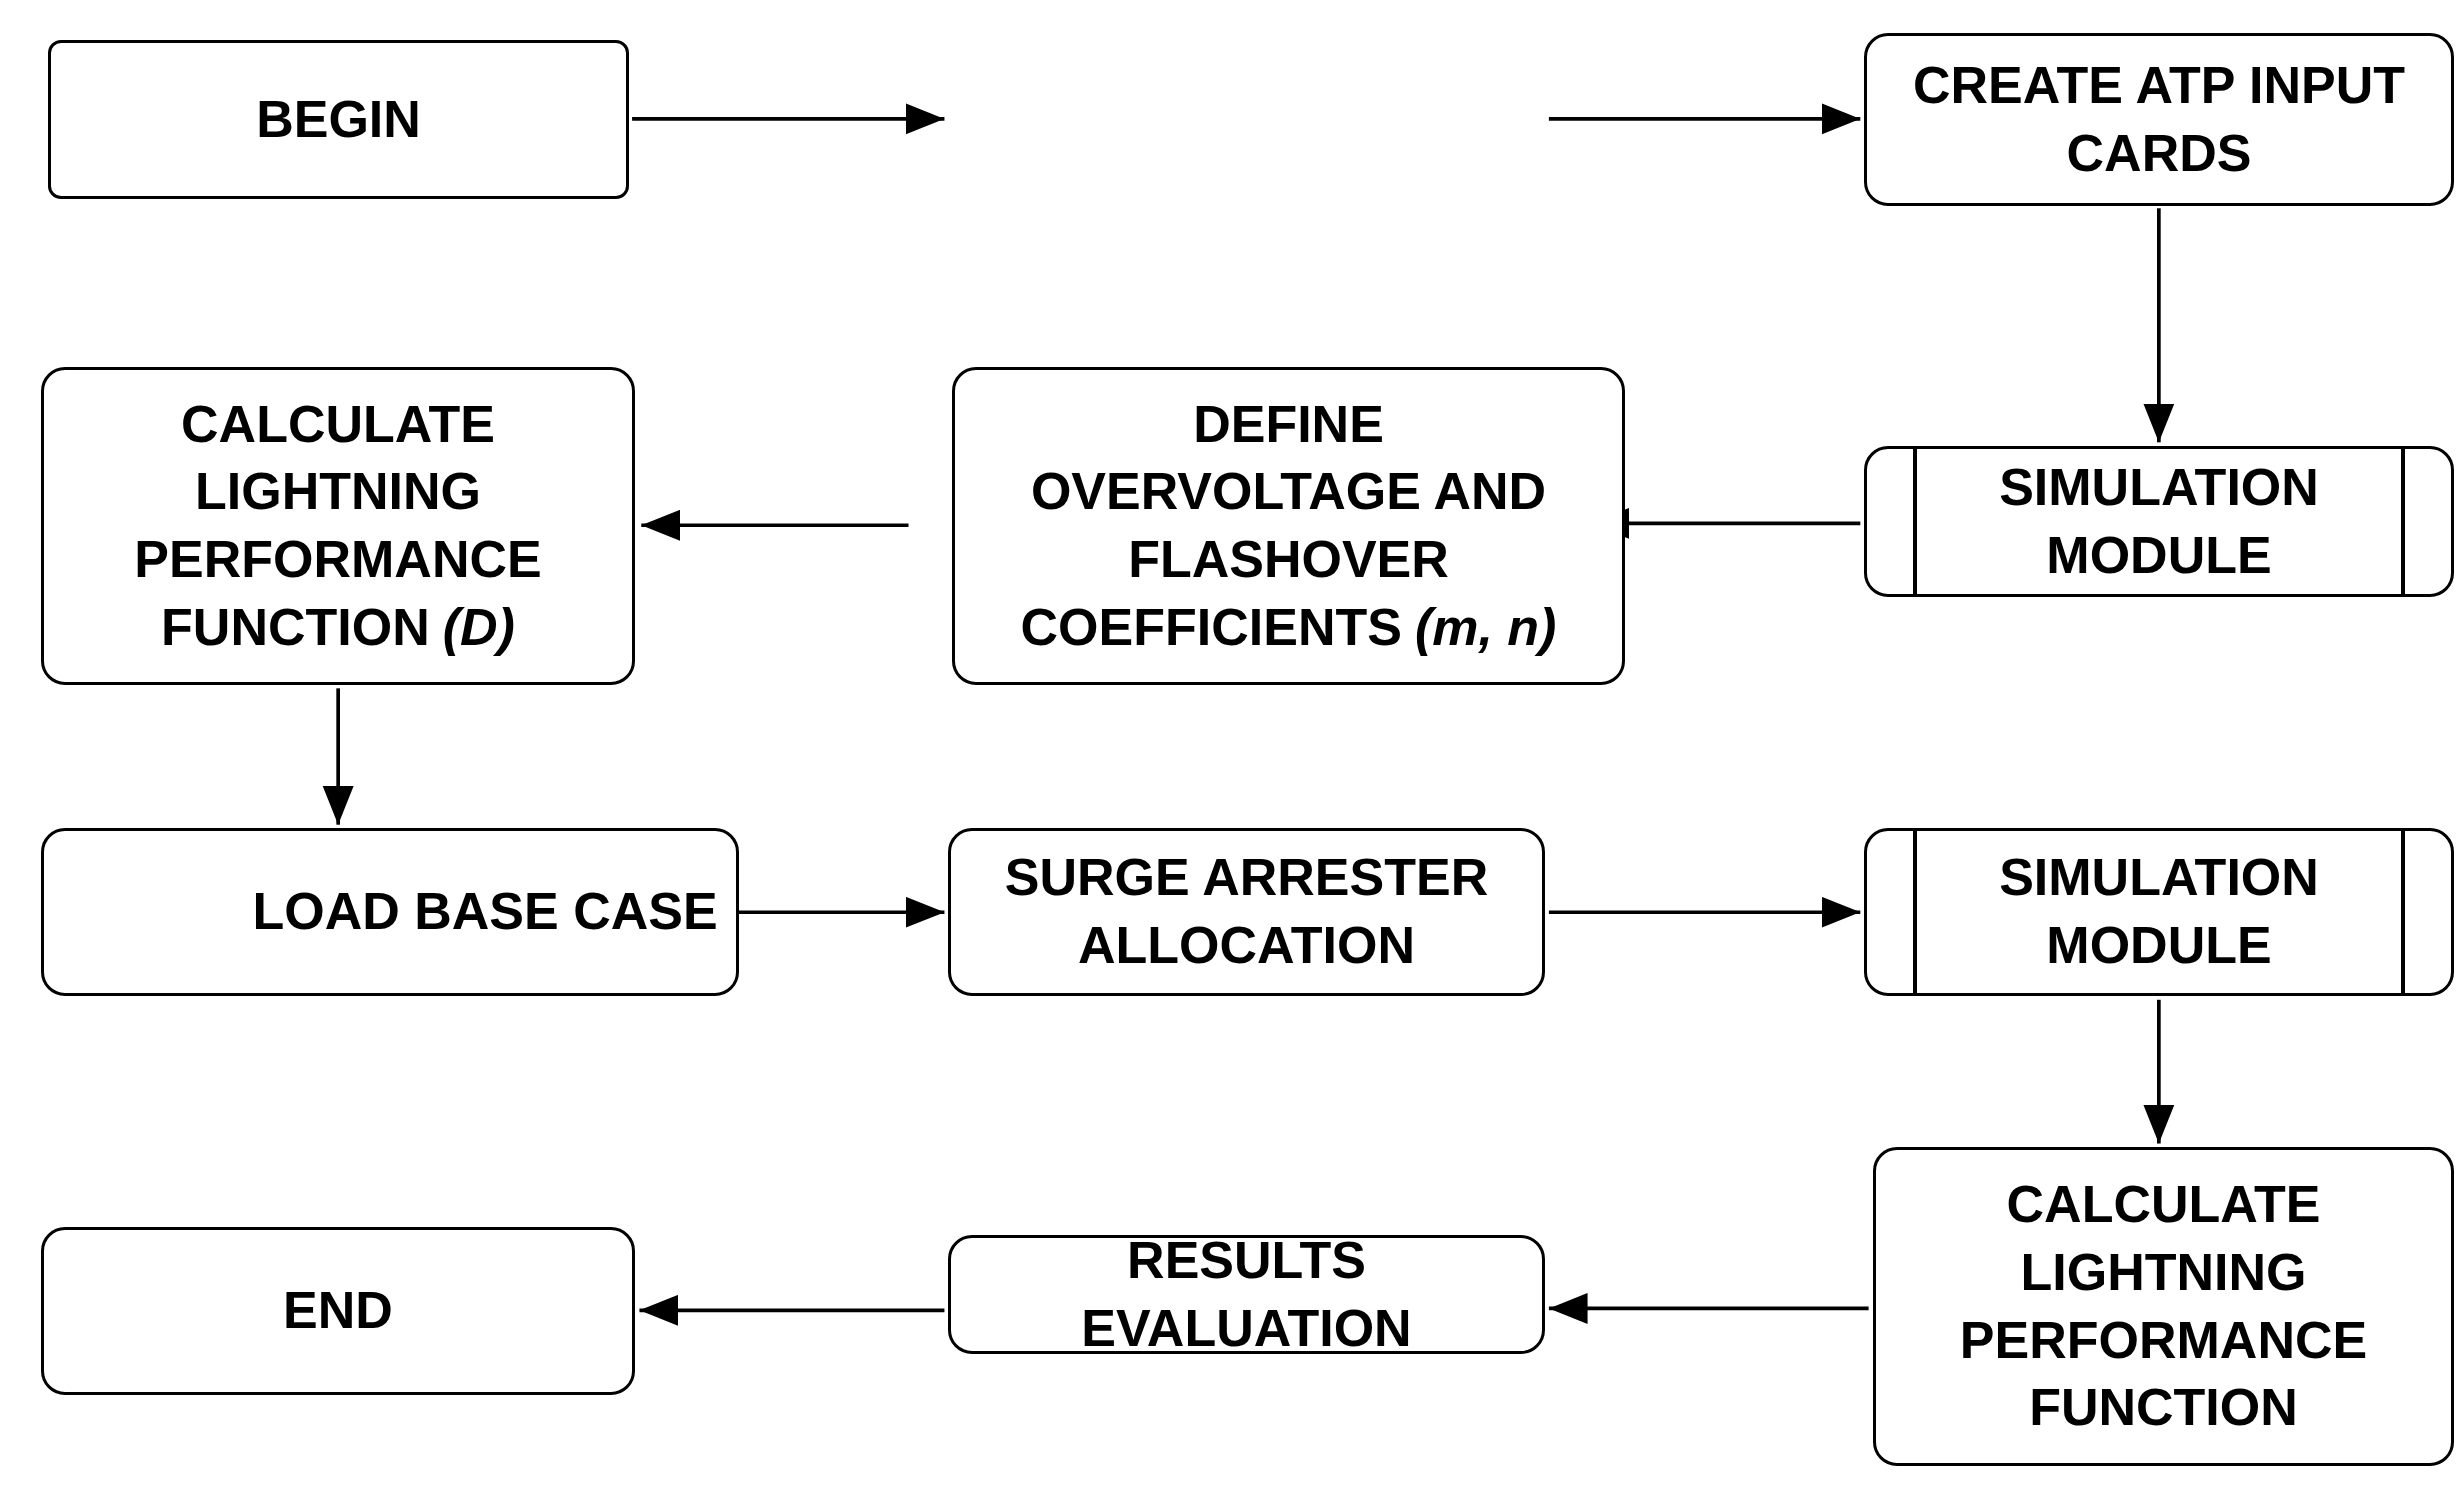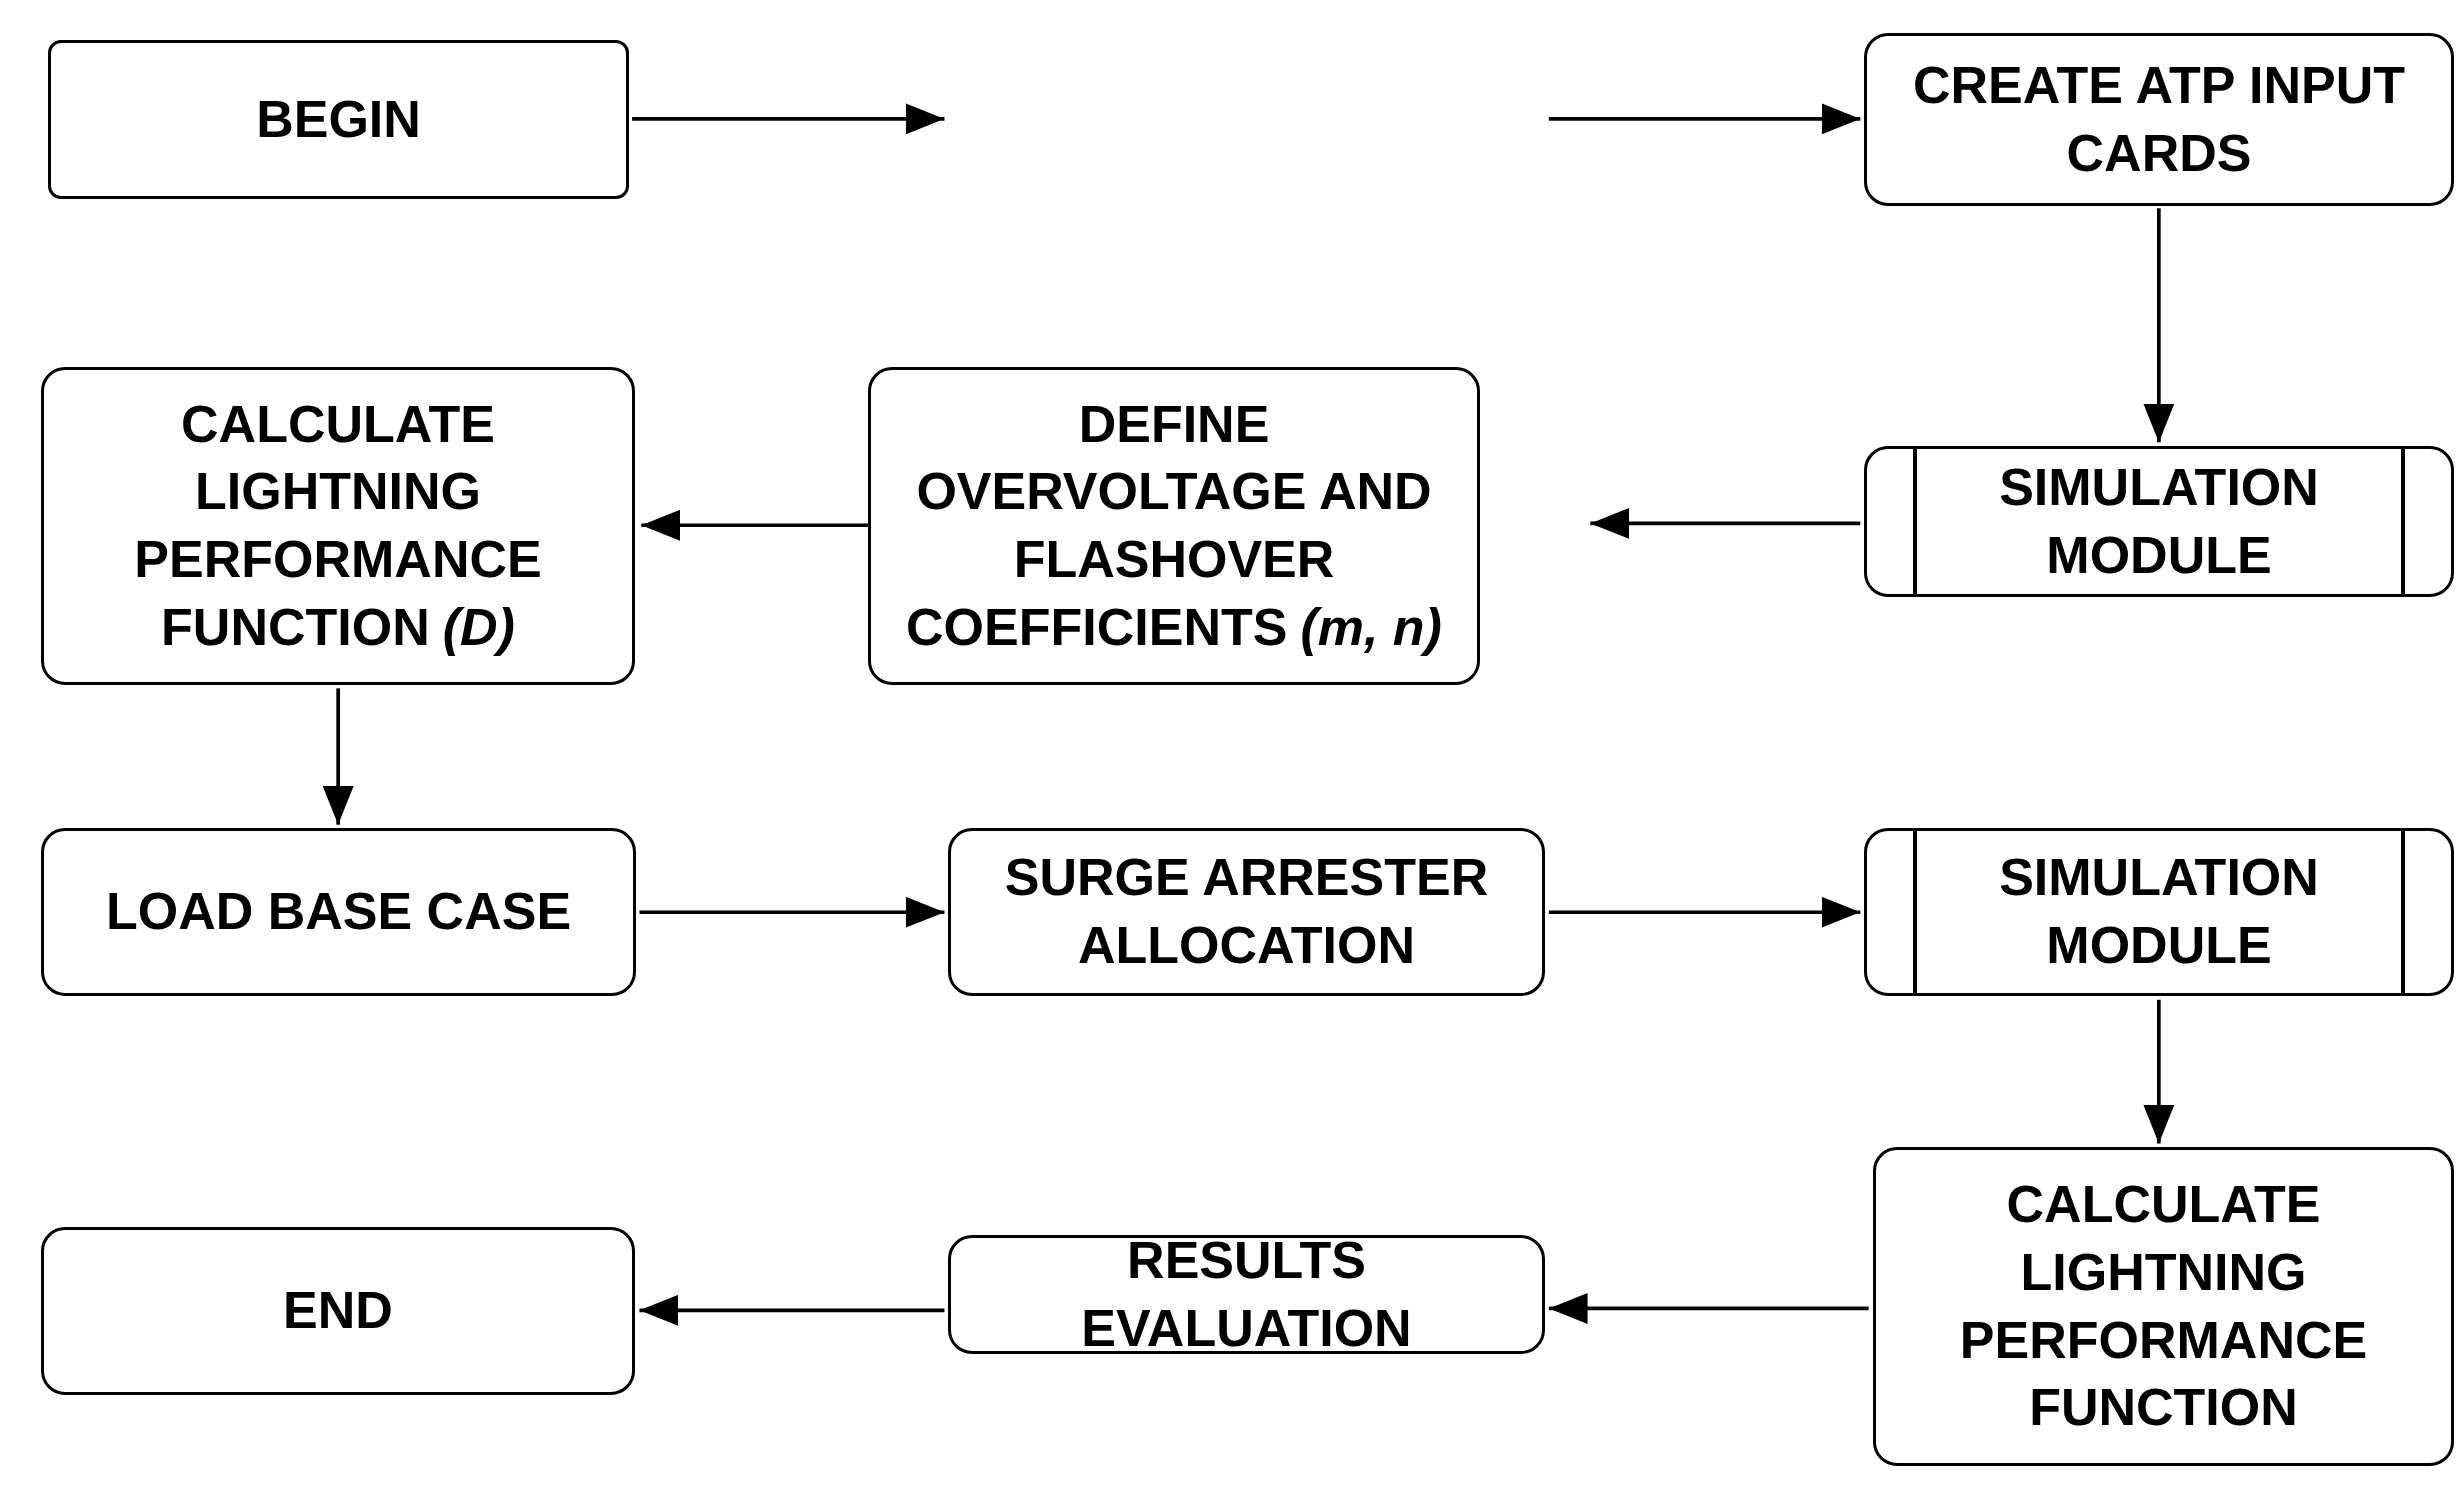--- a/index.html
+++ b/index.html
@@ -99,39 +99,39 @@
   <div class="node" style="left:1864px; top:33px; width:590px; height:173px;">
     <span class="lbl">CREATE ATP INPUT
 CARDS</span>
   </div>
 
   <div class="node predefined" style="left:1864px; top:446px; width:590px; height:151px;">
     <span class="lbl">SIMULATION
 MODULE</span>
   </div>
 
-  <div class="node" style="left:868px; top:367px; width:612px; height:318px;">
+  <div class="node" style="left:952px; top:367px; width:673px; height:318px;">
     <span>
       <span class="lbl">DEFINE
 OVERVOLTAGE AND
 FLASHOVER
 COEFFICIENTS</span><span class="sfx">(m, n)</span>
     </span>
   </div>
 
   <div class="node" style="left:41px; top:367px; width:594px; height:318px;">
     <span>
       <span class="lbl">CALCULATE
 LIGHTNING
 PERFORMANCE
 FUNCTION</span><span class="sfx">(D)</span>
     </span>
   </div>
 
-  <div class="node" style="left:41px; top:828px; width:595px; height:168px;">
+  <div class="node" style="left:41px; top:828px; width:698px; height:168px;justify-content:flex-end;">
     <span class="lbl">LOAD BASE CASE</span>
   </div>
 
   <div class="node" style="left:948px; top:828px; width:597px; height:168px;">
     <span class="lbl">SURGE ARRESTER
 ALLOCATION</span>
   </div>
 
   <div class="node predefined" style="left:1864px; top:828px; width:590px; height:168px;">
     <span class="lbl">SIMULATION

